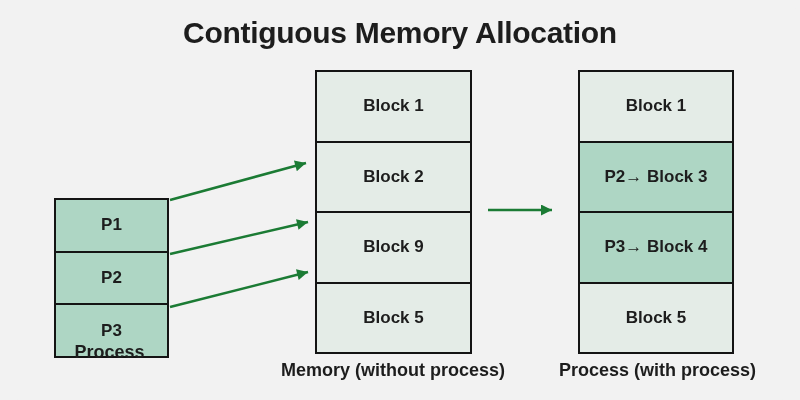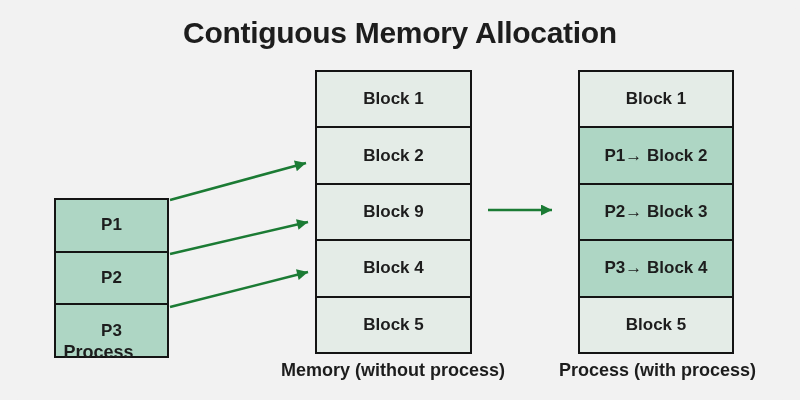--- a/index.html
+++ b/index.html
@@ -30,21 +30,21 @@
   .stack .row:last-child{border-bottom:none;}
   .row.green{background:var(--surface_green);}
   .row.light{background:var(--surface_light);}
   .process-stack{left:54px;top:174px;width:115px;height:160px;margin-top:24px;}
   .mem1-stack{left:315px;top:70px;width:157px;height:284px;}
   .mem2-stack{left:578px;top:70px;width:156px;height:284px;}
   .caption{
     position:absolute;text-align:center;
     font-size:18px;font-weight:700;color:var(--text);
   }
-  .process-caption{left:21px;top:342px;width:155px;}
+  .process-caption{left:32px;top:342px;width:155px;}
   .mem1-caption{left:263px;top:360px;width:260px;}
   .mem2-caption{left:540px;top:360px;width:235px;}
   .arrow-layer{position:absolute;left:0;top:0;width:800px;height:400px;pointer-events:none;}
 </style>
 </head>
 <body>
 
 <div class="canvas">
 
   <div class="title">Contiguous Memory Allocation</div>
@@ -53,28 +53,26 @@
     <div class="row green">P1</div>
     <div class="row green">P2</div>
     <div class="row green">P3</div>
   </div>
   <div class="caption process-caption">Process</div>
 
   <div class="stack mem1-stack">
     <div class="row light">Block 1</div>
     <div class="row light">Block 2</div>
     <div class="row light">Block 9</div>
-    <div class="row light">Block 4</div>
     <div class="row light">Block 5</div>
   </div>
   <div class="caption mem1-caption">Memory (without process)</div>
 
   <div class="stack mem2-stack">
     <div class="row light">Block 1</div>
-    <div class="row green">P1→ Block 2</div>
     <div class="row green">P2→ Block 3</div>
     <div class="row green">P3→ Block 4</div>
     <div class="row light">Block 5</div>
   </div>
   <div class="caption mem2-caption">Process (with process)</div>
 
   <svg class="arrow-layer" width="800" height="400" viewBox="0 0 800 400" xmlns="http://www.w3.org/2000/svg">
     <defs>
       <marker id="ah" viewBox="0 0 10 10" refX="10" refY="5" markerWidth="13" markerHeight="11" markerUnits="userSpaceOnUse" orient="auto">
         <path d="M0,0 L10,5 L0,10 z" fill="#1b7b34"></path>

